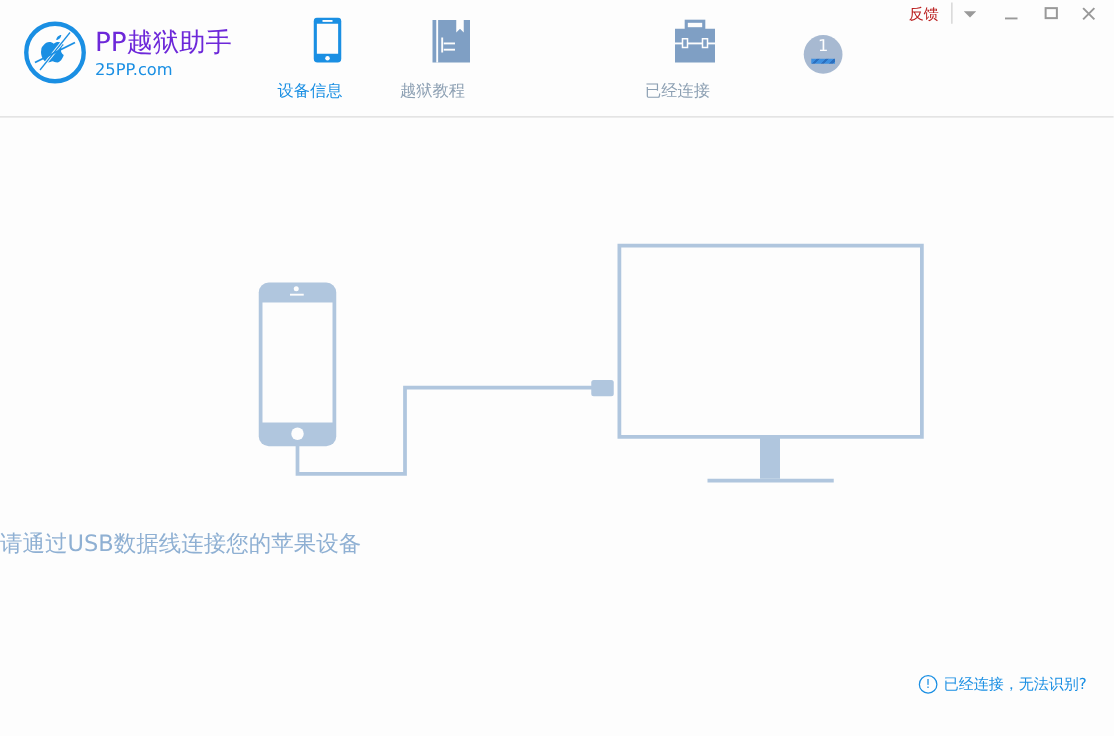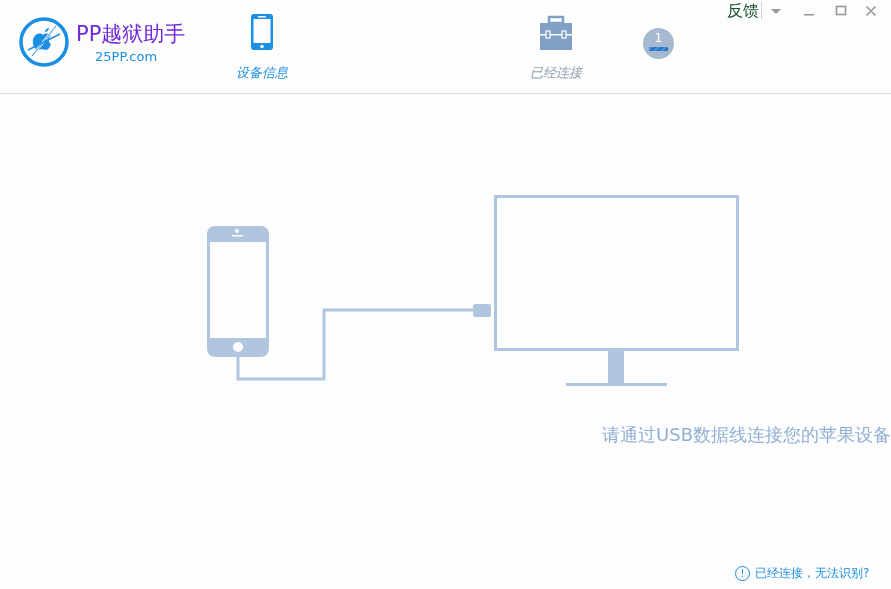--- a/index.html
+++ b/index.html
@@ -1,33 +1,33 @@
 <!DOCTYPE html>
 <html><head>
 <meta charset="utf-8">
 <style>
   html,body{margin:0;padding:0;}
   body{width:891px;height:589px;background:#fdfdfd;position:relative;overflow:hidden;font-family:"DejaVu Sans","Liberation Sans",sans-serif;}
   .header{position:absolute;left:0;top:0;width:891px;height:93px;background:#fdfdfd;border-bottom:1px solid #dcdcdc;}
   .logo{position:absolute;left:18px;top:16px;width:52px;height:52px;}
   .brand-title{position:absolute;left:76px;top:20px;font-size:21px;color:#6d28d9;letter-spacing:0px;white-space:nowrap;}
-  .brand-url{position:absolute;left:76px;top:49px;font-size:13px;color:#1a8fe3;white-space:nowrap;margin-left:19px;}
-  .nav-item{position:absolute;top:12px;width:80px;height:72px;text-align:center;cursor:pointer;font-style:italic;}
+  .brand-url{position:absolute;left:76px;top:49px;font-size:13px;color:#1a8fe3;white-space:nowrap;}
+  .nav-item{position:absolute;top:12px;width:80px;height:72px;cursor:pointer;}
   .nav-item .ic{position:absolute;left:22px;top:2px;width:36px;height:38px;}
   .nav-item .lbl{position:absolute;left:0;top:52px;width:80px;font-size:13px;color:#8da0b3;}
   .nav-item.active .lbl{color:#1a8fe3;}
   .badge{position:absolute;left:643px;top:28px;width:31px;height:31px;border-radius:50%;background:#a7b9d1;overflow:hidden;}
   .badge .num{position:absolute;left:0;top:2px;width:31px;text-align:center;font-size:13px;color:#fff;}
   .badge .bar{position:absolute;left:6px;top:19px;width:19px;height:4px;background:repeating-linear-gradient(135deg,#3d8fe0 0 3px,#2b6fbf 3px 5px);}
-  .topctl{position:absolute;top:0;height:22px;line-height:22px;font-size:16px;color:#14532d;}
+  .topctl{position:absolute;top:0;height:22px;line-height:22px;font-size:12px;color:#b91c1c;}
   .feedback{left:727px;}
   .sep{position:absolute;left:761px;top:2px;width:1px;height:17px;background:#d0d0d0;}
   .ctl-icon{position:absolute;top:4px;width:14px;height:14px;cursor:pointer;}
-  .main-text{position:absolute;left:0;top:423px;width:891px;text-align:right;font-size:18px;color:#8fb0d3;}
-  .help{position:absolute;left:735px;top:565px;height:18px;font-size:12px;color:#1a8fe3;white-space:nowrap;cursor:pointer;}
+  .main-text{position:absolute;left:0;top:423px;width:891px;text-align:left;font-size:18px;color:#8fb0d3;}
+  .help{position:absolute;left:735px;top:539px;height:18px;font-size:12px;color:#1a8fe3;white-space:nowrap;cursor:pointer;}
   .help .circ{display:inline-block;width:13px;height:13px;border:1px solid #1a8fe3;border-radius:50%;font-size:10px;line-height:13px;text-align:center;vertical-align:middle;margin-right:5px;}
   .help .t{vertical-align:middle;}
 </style>
 </head>
 <body>
 
 <div class="header">
 
   <svg class="logo" viewBox="0 0 52 52">
     <circle cx="26" cy="26" r="23" fill="none" stroke="#1a8fe3" stroke-width="3.5"></circle>
@@ -43,20 +43,31 @@
   <div class="nav-item active" style="left:222px;">
     <svg class="ic" viewBox="0 0 36 38">
       <rect x="7" y="0" width="22" height="36" rx="3" fill="#1a8fe3"></rect>
       <rect x="9.5" y="5" width="17" height="24" fill="#fdfdfd"></rect>
       <rect x="14" y="2" width="8" height="1.5" fill="#fdfdfd"></rect>
       <circle cx="18" cy="32.5" r="1.8" fill="#fdfdfd"></circle>
     </svg>
     <div class="lbl">设备信息</div>
   </div>
 
+  <div class="nav-item" style="left:320px;">
+    <svg class="ic" viewBox="0 0 36 38">
+      <rect x="4" y="2" width="30" height="34" fill="#7f9fc4"></rect>
+      <rect x="7" y="2" width="1.5" height="34" fill="#fdfdfd"></rect>
+      <path d="M23 2h6v10l-3-3-3 3z" fill="#fdfdfd"></path>
+      <rect x="13" y="20" width="9" height="1.5" fill="#fdfdfd"></rect>
+      <rect x="13" y="25" width="9" height="1.5" fill="#fdfdfd"></rect>
+      <rect x="11" y="16" width="1.5" height="12" fill="#fdfdfd"></rect>
+    </svg>
+    <div class="lbl">越狱教程</div>
+  </div>
 
 
   <div class="nav-item" style="left:516px;">
     <svg class="ic" viewBox="0 0 36 38">
       <rect x="11" y="3" width="14" height="6" fill="none" stroke="#7f9fc4" stroke-width="2.5"></rect>
       <rect x="2" y="9" width="32" height="27" fill="#7f9fc4"></rect>
       <rect x="2" y="20" width="32" height="1.5" fill="#fdfdfd"></rect>
       <rect x="8" y="17" width="4" height="7" fill="#7f9fc4" stroke="#fdfdfd" stroke-width="1.2"></rect>
       <rect x="24" y="17" width="4" height="7" fill="#7f9fc4" stroke="#fdfdfd" stroke-width="1.2"></rect>
     </svg>

